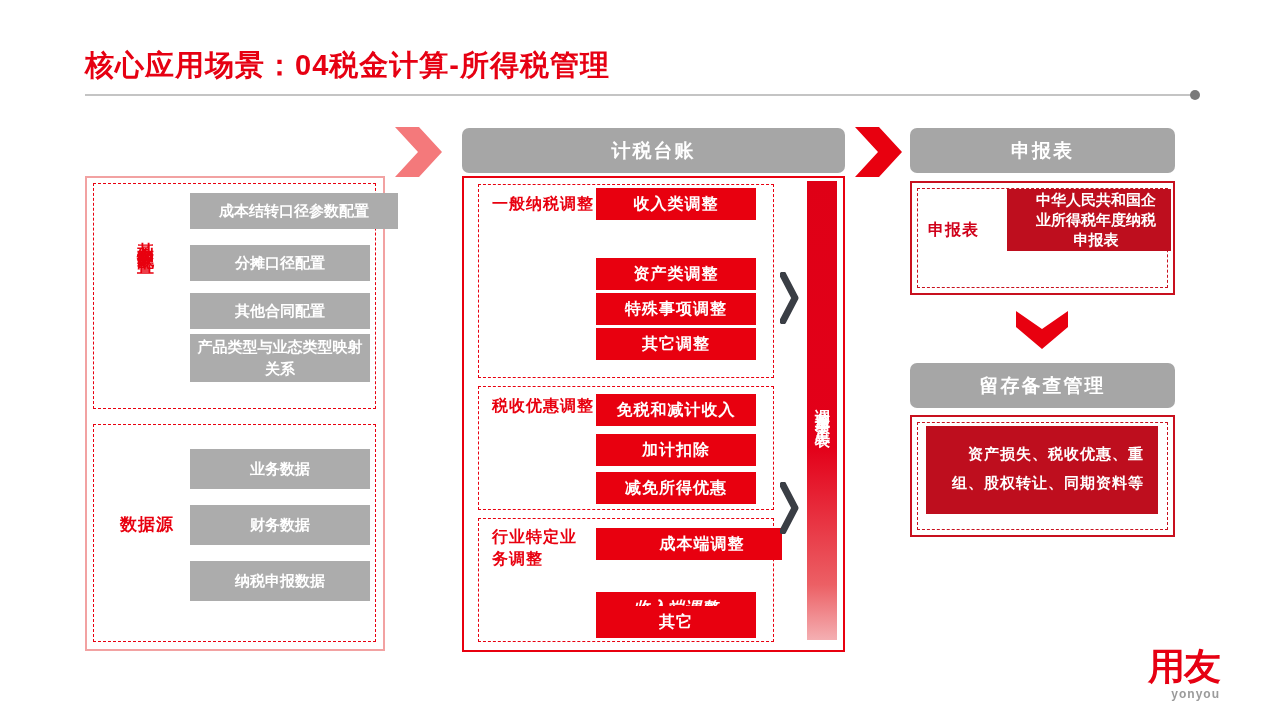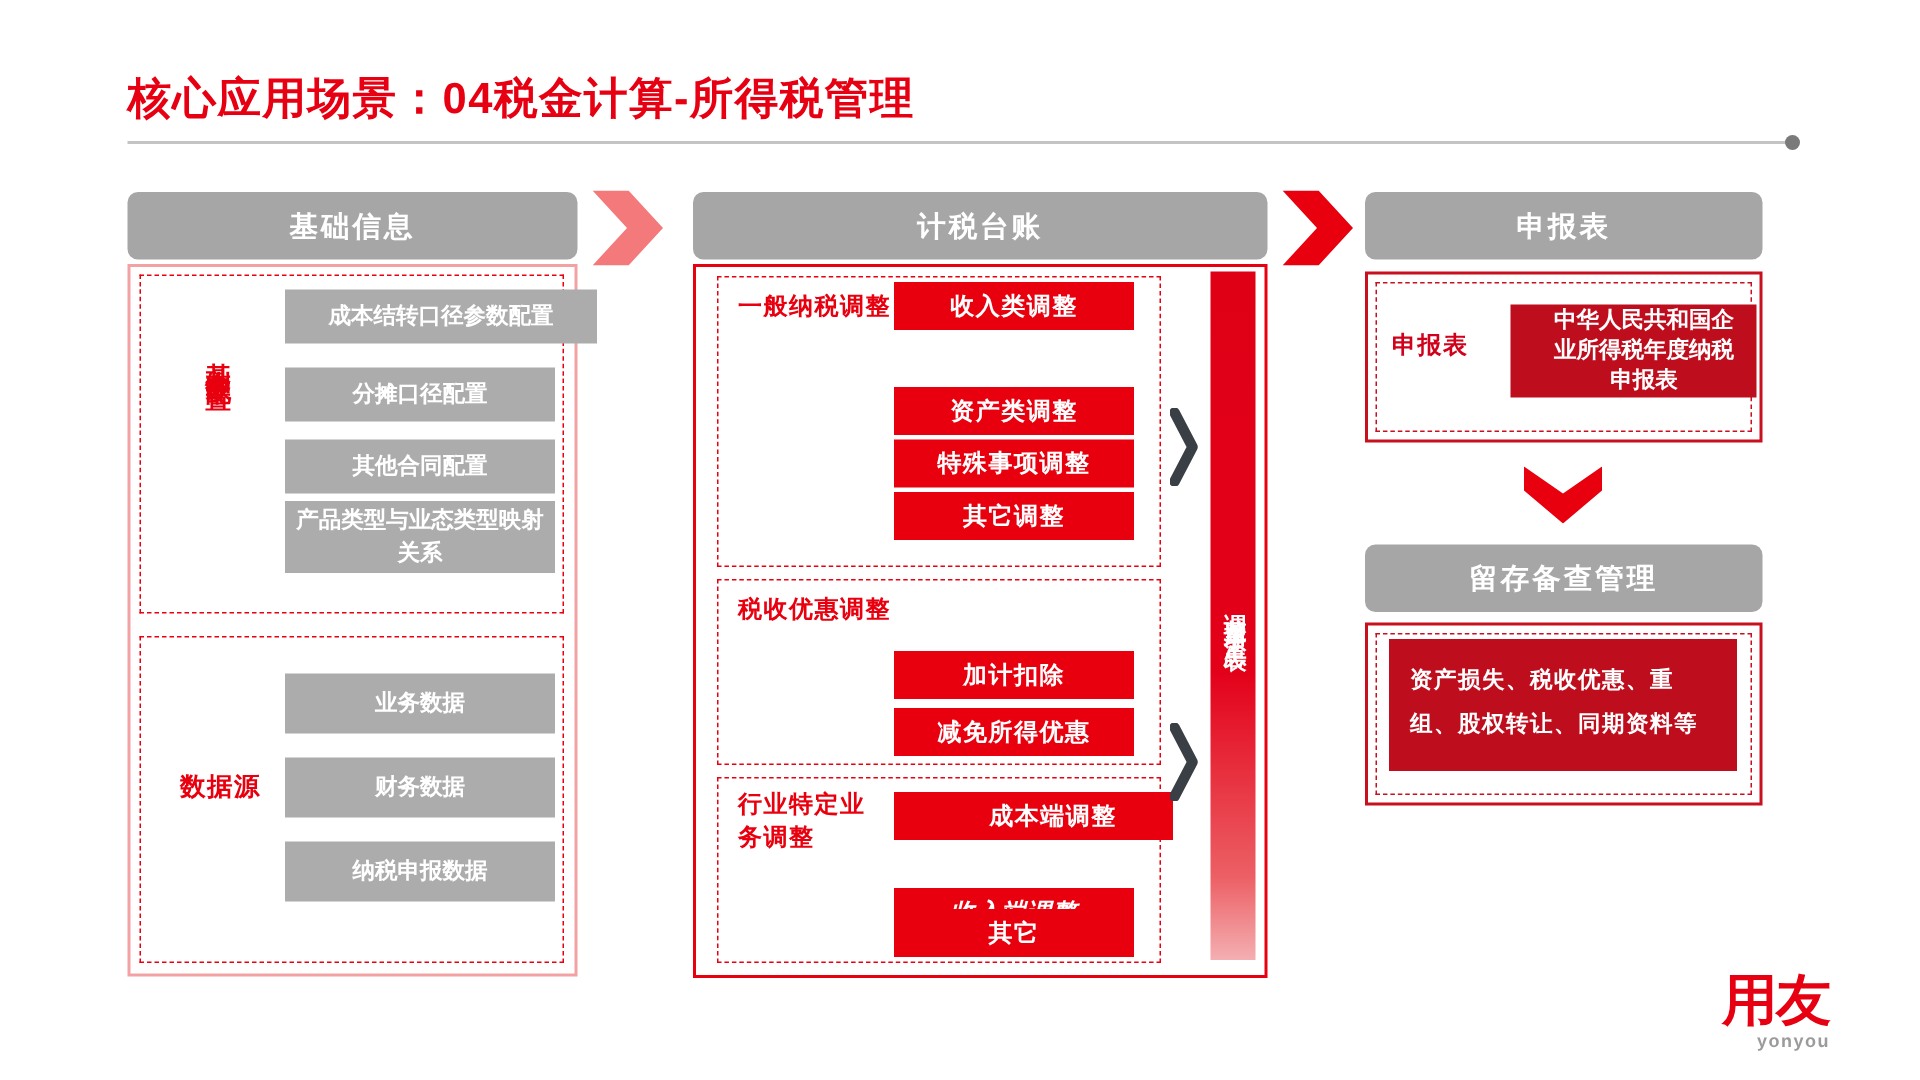--- a/index.html
+++ b/index.html
@@ -16,42 +16,41 @@
   .panel3{border:2px solid #C8101E;}
   .dashed{border:1.5px dashed #E8000F;}
   .dashed3{border:1px dashed #C8101E;}
   .gbox{background:#ACACAC;color:#fff;font-weight:bold;font-size:15px;
         display:flex;align-items:center;justify-content:center;text-align:center;line-height:1.5;}
   .rbox{background:#E8000F;color:#fff;font-weight:bold;font-size:16px;
         display:flex;align-items:center;justify-content:center;letter-spacing:1px;}
   .dkbox{background:#BE0E1E;color:#fff;font-weight:bold;font-size:15px;}
   .form-box{display:flex;align-items:center;justify-content:center;text-align:center;
             padding:4px 14px;line-height:1.35;}
-  .keep-box{padding:14px 14px;line-height:1.9;text-align:left;letter-spacing:1px;}
+  .keep-box{padding:14px 14px;line-height:1.9;text-align:right;letter-spacing:1px;}
   .seclabel{color:#E8000F;font-weight:bold;font-size:16px;letter-spacing:1px;}
   .vlabel{color:#E8000F;font-weight:bold;font-size:17px;writing-mode:vertical-rl;
           text-orientation:upright;letter-spacing:3px;}
   .bar{background:linear-gradient(180deg,#DF0016 0%,#E30019 58%,#EC6065 88%,#F4AFB2 100%);
        display:flex;align-items:center;justify-content:center;}
   .bar-label{color:#fff;font-weight:bold;font-size:15px;writing-mode:vertical-rl;
              text-orientation:upright;letter-spacing:4px;}
   .logo{right:60px;top:648px;display:flex;flex-direction:column;align-items:flex-end;}
   .logo-cn{color:#E60012;font-size:37px;font-weight:bold;letter-spacing:-1px;line-height:1.05;}
   .logo-en{color:#9B9B9B;font-size:12px;font-weight:bold;letter-spacing:1px;}
 </style>
 </head>
 <body>
 
 <div class="page">
 
   <div class="abs title">核心应用场景：04税金计算-所得税管理</div>
   <div class="abs divider"></div>
   <div class="abs divider-dot"></div>
 
-  <div class="abs hdr" style="left:85px;top:128px;width:300px;height:45px;">基础信息</div>
   <div class="abs panel1" style="left:85px;top:176px;width:296px;height:471px;"></div>
 
   <div class="abs dashed" style="left:93px;top:183px;width:281px;height:224px;"></div>
   <div class="abs vlabel" style="left:134px;top:228px;">基础参数配置</div>
   <div class="abs gbox" style="left:190px;top:193px;width:208px;height:36px;">成本结转口径参数配置</div>
   <div class="abs gbox" style="left:190px;top:245px;width:180px;height:36px;">分摊口径配置</div>
   <div class="abs gbox" style="left:190px;top:293px;width:180px;height:36px;">其他合同配置</div>
   <div class="abs gbox" style="left:190px;top:334px;width:168px;height:48px;padding:0 6px;">产品类型与业态类型映射关系</div>
 
   <div class="abs dashed" style="left:93px;top:424px;width:281px;height:216px;"></div>
@@ -69,20 +68,21 @@
 
   <div class="abs dashed" style="left:478px;top:184px;width:294px;height:192px;"></div>
   <div class="abs seclabel" style="left:492px;top:194px;">一般纳税调整</div>
   <div class="abs rbox" style="left:596px;top:188px;width:160px;height:32px;">收入类调整</div>
   <div class="abs rbox" style="left:596px;top:258px;width:160px;height:32px;">资产类调整</div>
   <div class="abs rbox" style="left:596px;top:293px;width:160px;height:32px;">特殊事项调整</div>
   <div class="abs rbox" style="left:596px;top:328px;width:160px;height:32px;">其它调整</div>
 
   <div class="abs dashed" style="left:478px;top:386px;width:294px;height:122px;"></div>
   <div class="abs seclabel" style="left:492px;top:396px;">税收优惠调整</div>
+  <div class="abs rbox" style="left:596px;top:394px;width:160px;height:32px;">免税和减计收入</div>
   <div class="abs rbox" style="left:596px;top:434px;width:160px;height:32px;">加计扣除</div>
   <div class="abs rbox" style="left:596px;top:472px;width:160px;height:32px;">减免所得优惠</div>
 
   <div class="abs dashed" style="left:478px;top:518px;width:294px;height:122px;"></div>
   <div class="abs seclabel" style="left:492px;top:526px;width:85px;line-height:1.4;">行业特定业务调整</div>
   <div class="abs rbox" style="left:596px;top:528px;width:160px;height:32px;padding-left:26px;">成本端调整</div>
   <div class="abs rbox" style="left:596px;top:592px;width:160px;height:32px;font-style:italic;">收入端调整</div>
   <div class="abs rbox" style="left:596px;top:606px;width:160px;height:32px;">其它</div>
 
   <svg class="abs" style="left:780px;top:272px;" width="20" height="52" viewBox="0 0 20 52">
@@ -98,21 +98,21 @@
 
   <svg class="abs" style="left:855px;top:127px;" width="48" height="50" viewBox="0 0 48 50">
     <polygon points="0,0 24,0 47,25 24,50 0,50 23,25" fill="#E8000F"></polygon>
   </svg>
 
   <div class="abs hdr" style="left:910px;top:128px;width:265px;height:45px;">申报表</div>
   <div class="abs panel3" style="left:910px;top:181px;width:261px;height:110px;">
     <div class="abs dashed3" style="left:5px;top:5px;right:5px;bottom:5px;"></div>
   </div>
   <div class="abs seclabel" style="left:928px;top:220px;color:#D0021B;">申报表</div>
-  <div class="abs dkbox form-box" style="left:1007px;top:203px;width:122px;height:54px;padding-left:28px;">中华人民共和国企业所得税年度纳税申报表</div>
+  <div class="abs dkbox form-box" style="left:1007px;top:189px;width:122px;height:54px;padding-left:28px;">中华人民共和国企业所得税年度纳税申报表</div>
 
   <svg class="abs" style="left:1016px;top:311px;" width="52" height="38" viewBox="0 0 52 38">
     <polygon points="0,0 26,18 52,0 52,16 26,38 0,16" fill="#E8000F"></polygon>
   </svg>
 
   <div class="abs hdr" style="left:910px;top:363px;width:265px;height:45px;">留存备查管理</div>
   <div class="abs panel3" style="left:910px;top:415px;width:261px;height:118px;">
     <div class="abs dashed3" style="left:5px;top:5px;right:5px;bottom:5px;"></div>
   </div>
   <div class="abs dkbox keep-box" style="left:926px;top:426px;width:204px;height:60px;">资产损失、税收优惠、重组、股权转让、同期资料等</div>

